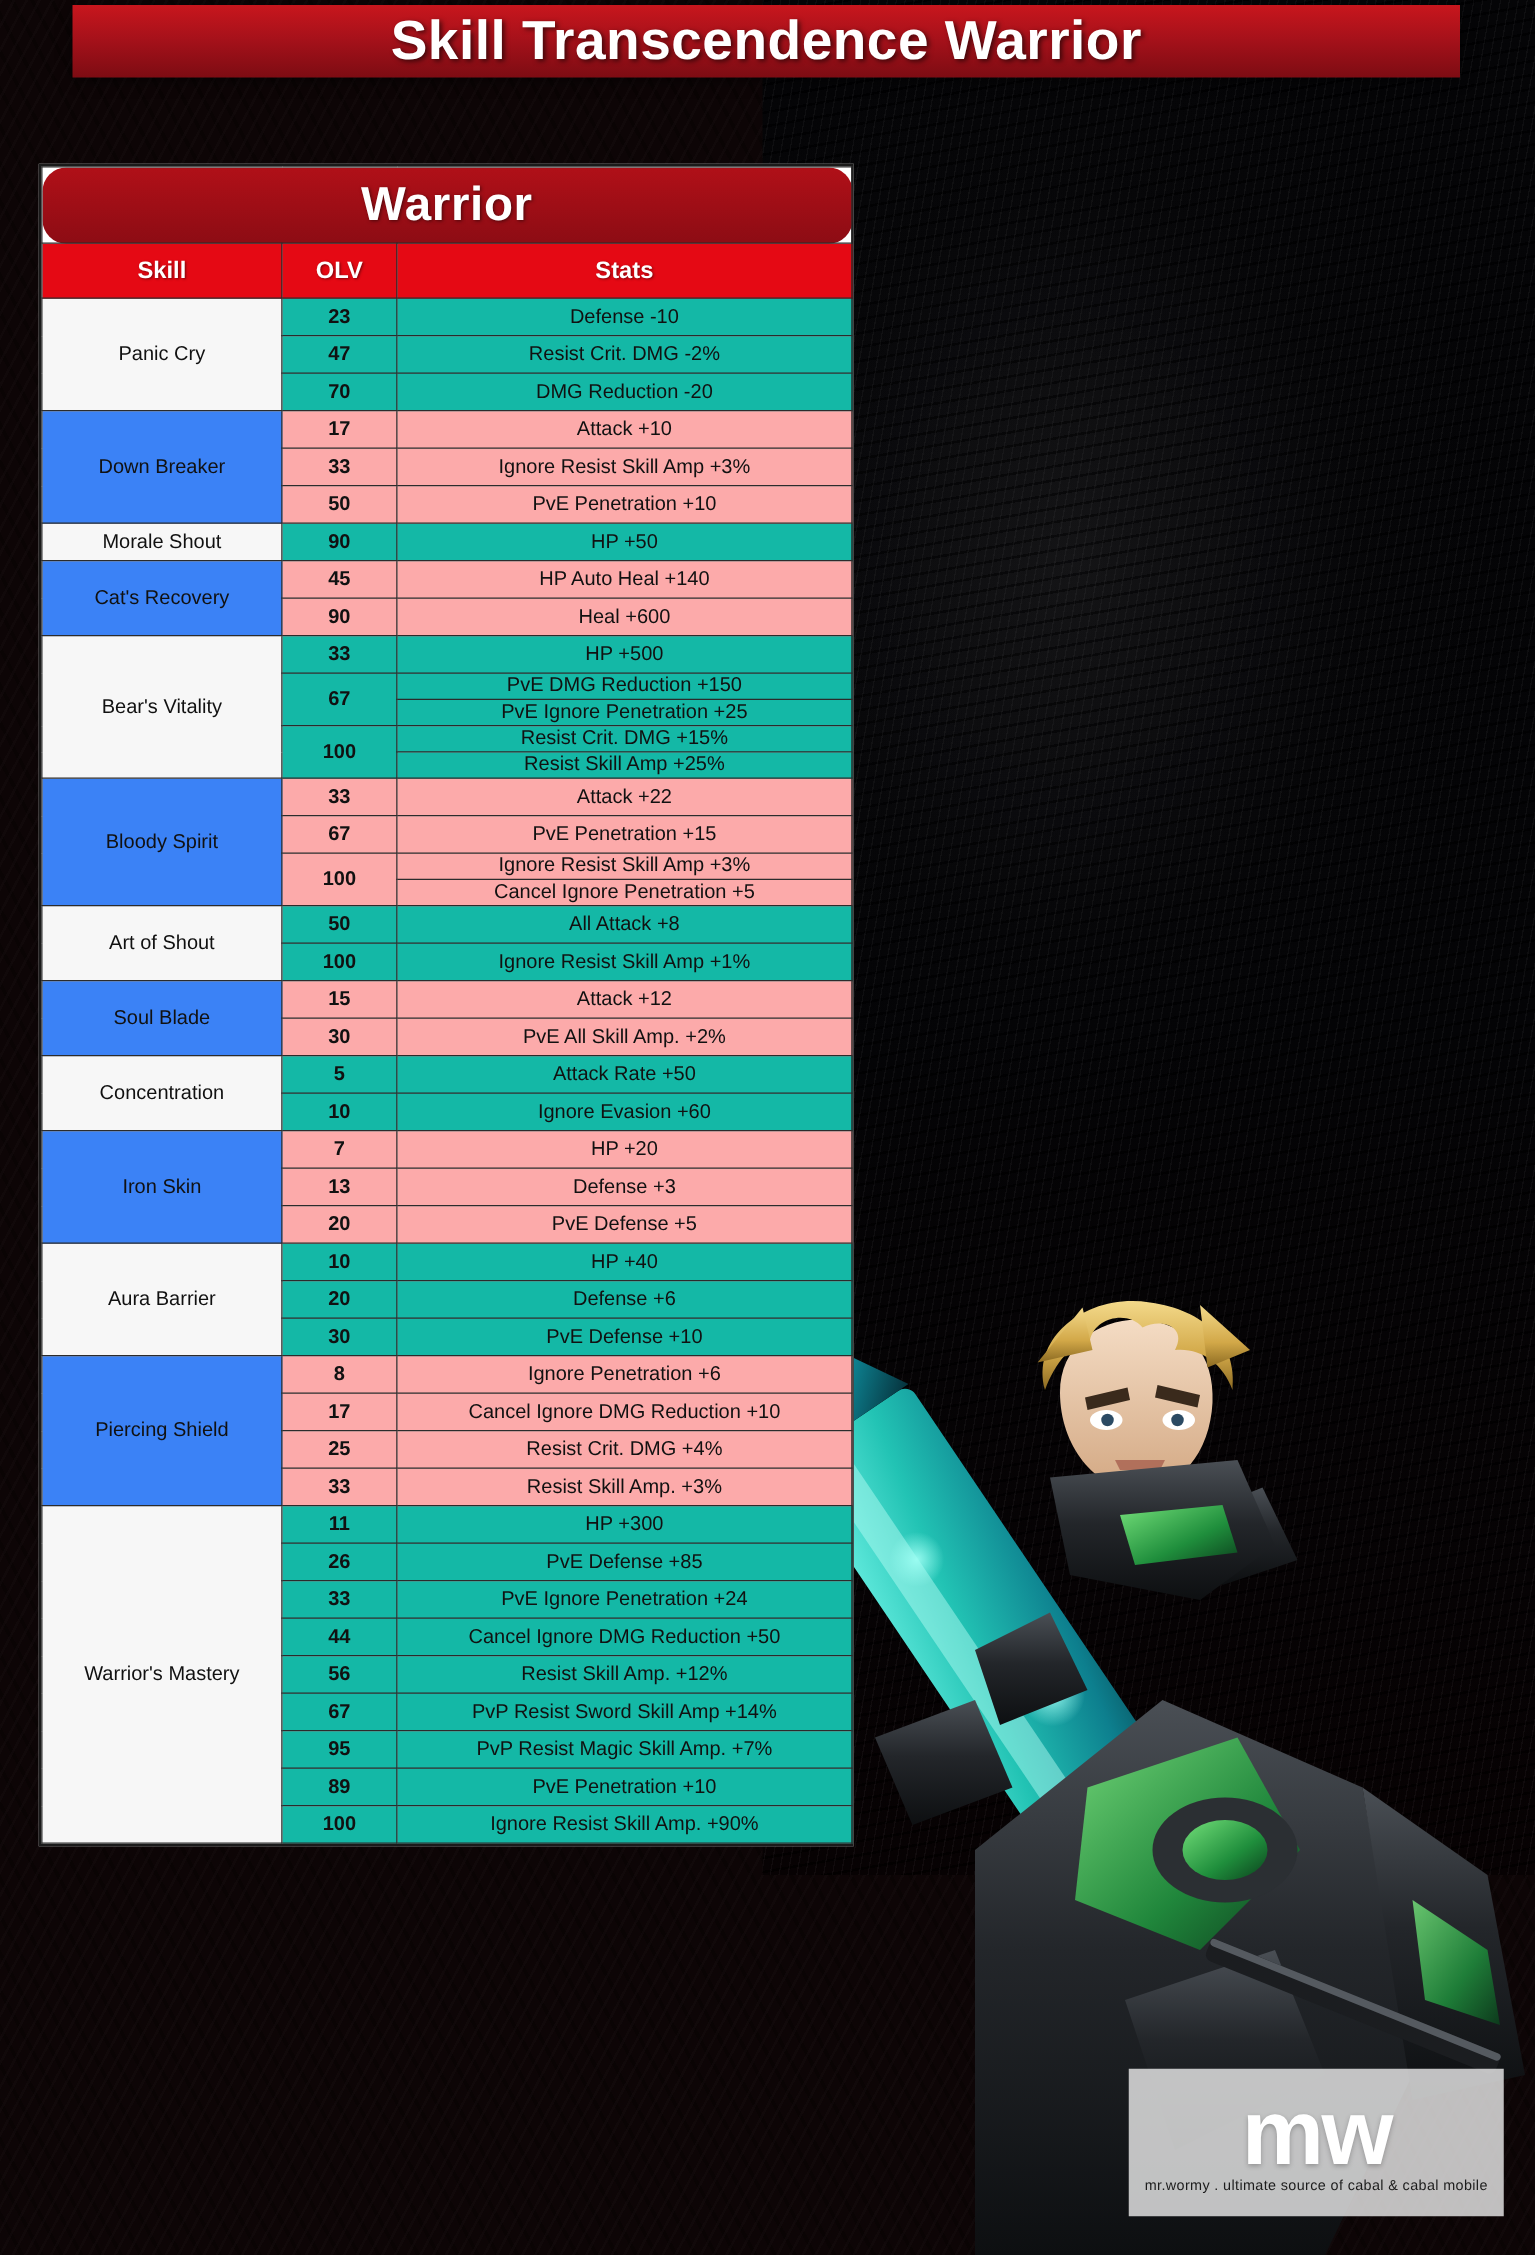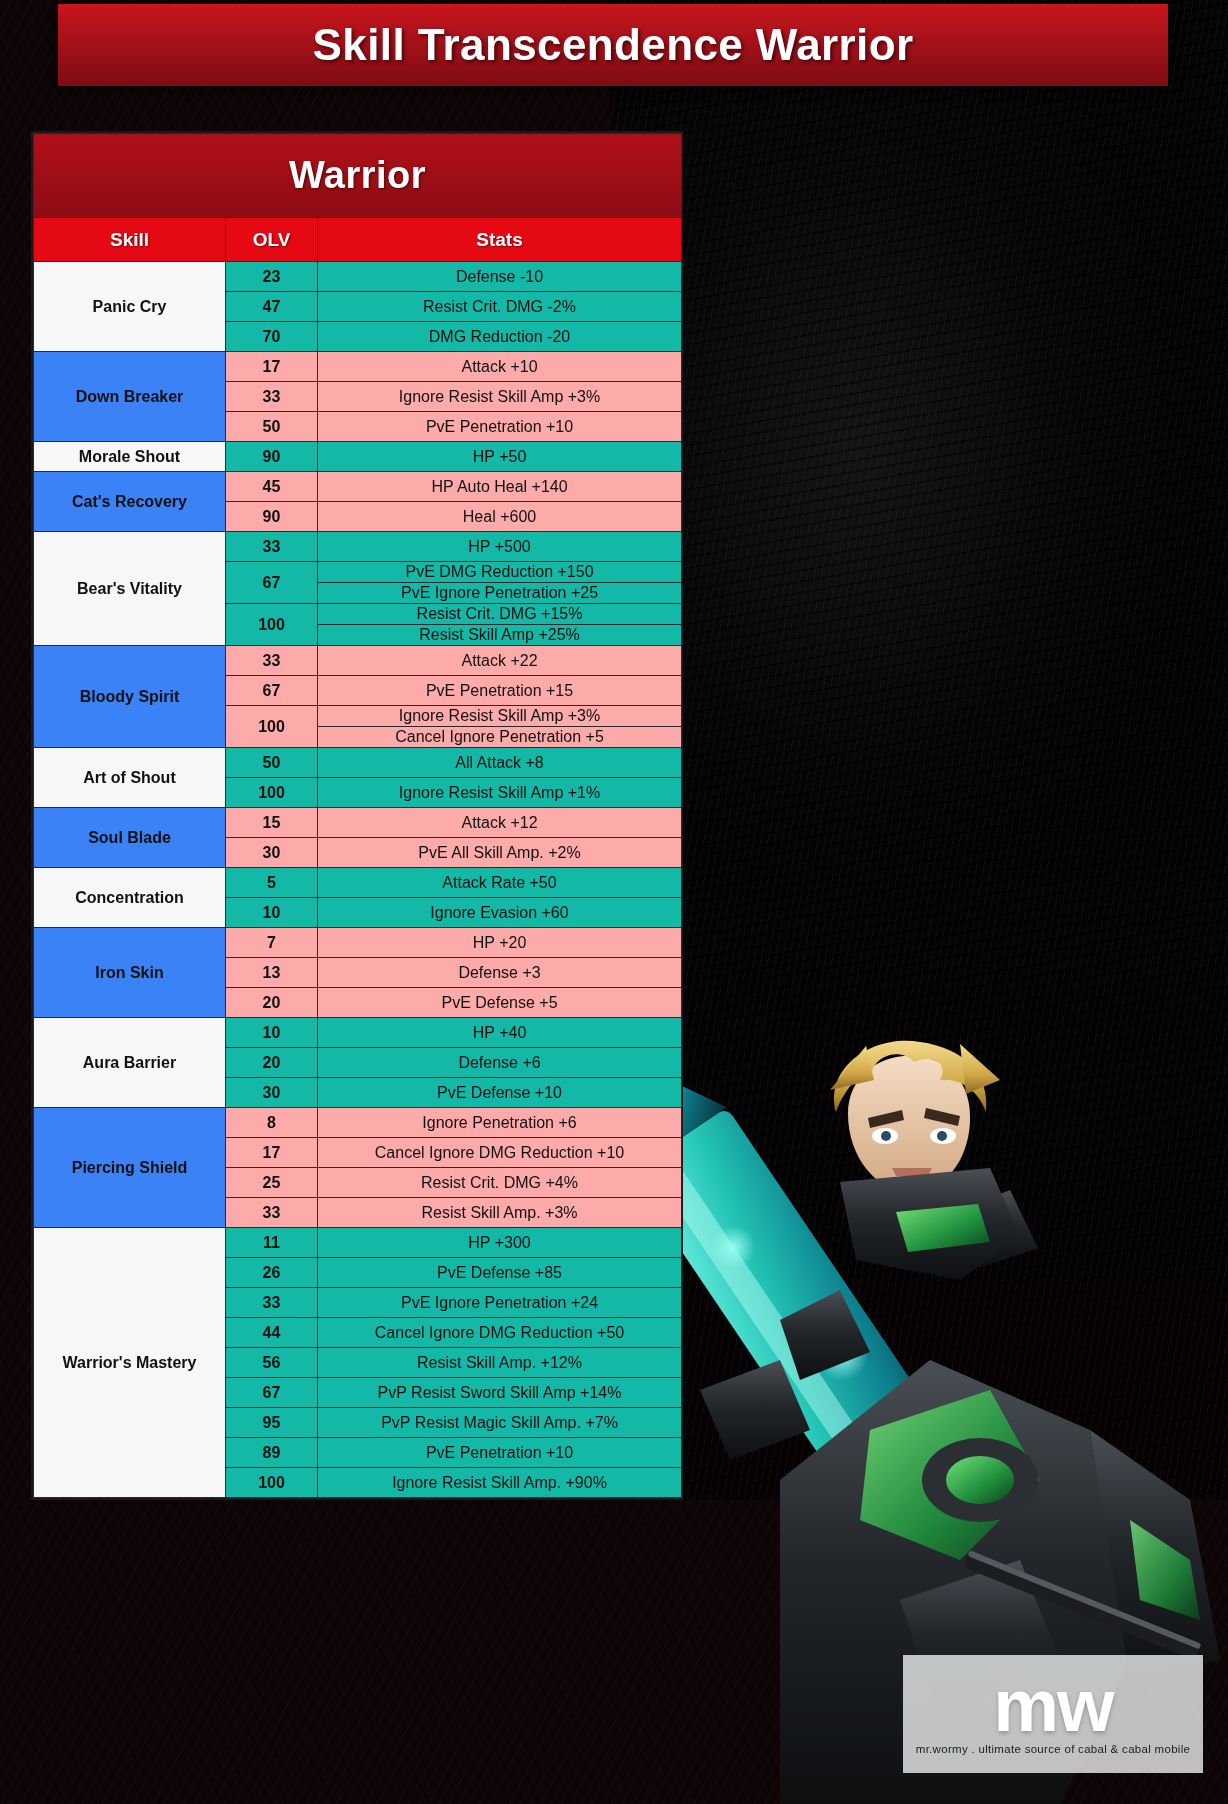--- a/index.html
+++ b/index.html
@@ -43,21 +43,21 @@
     position: absolute; inset: 0;
     background:
       repeating-linear-gradient(100deg, rgba(255,255,255,0.035) 0px, rgba(255,255,255,0.035) 1px, rgba(0,0,0,0) 1px, rgba(0,0,0,0) 7px),
       repeating-linear-gradient(170deg, rgba(0,0,0,0.35) 0px, rgba(0,0,0,0.35) 2px, rgba(0,0,0,0) 2px, rgba(0,0,0,0) 11px);
   }
 
   
   #header-banner {
     position: absolute;
     left: 58px; top: 4px;
-    width: 1110px; height: 82px;
+    width: 1110px; height: 58px;
     background: linear-gradient(180deg, #c8161d 0%, #a5111a 48%, #7d0c13 100%);
     box-shadow: 0 2px 10px rgba(0,0,0,.55);
     display: flex; align-items: center; justify-content: center;
   }
   #header-title {
     color: #ffffff;
     font-size: 44px;
     font-weight: bold;
     letter-spacing: .4px;
     text-shadow: 2px 2px 4px rgba(0,0,0,.6);
@@ -82,35 +82,36 @@
     text-align: center;
     vertical-align: middle;
     font-size: 16px;
     color: #111;
   }
   tr.class-title-row td {
     background: linear-gradient(180deg, #b01018 0%, #8d0c14 100%);
     color: #fff;
     font-size: 38px;
     font-weight: bold;
-    height: 84px;
+    height: 61px;
     letter-spacing: .5px;
     text-shadow: 1px 1px 3px rgba(0,0,0,.5);
+    border-radius: 19px;
   }
   tr.col-head-row th {
     background: #e50914;
     color: #ffffff;
     font-size: 19px;
     font-weight: bold;
     height: 44px;
     text-shadow: 1px 1px 2px rgba(0,0,0,.45);
   }
   td.skill-name {
     font-size: 19px;
-    font-weight: bold;
+    font-weight: normal;
     color: #111;
   }
   td.olv {
     font-size: 18px;
     font-weight: bold;
     height: 30px;
   }
   td.stat {
     font-size: 16px;
     height: 20px;

